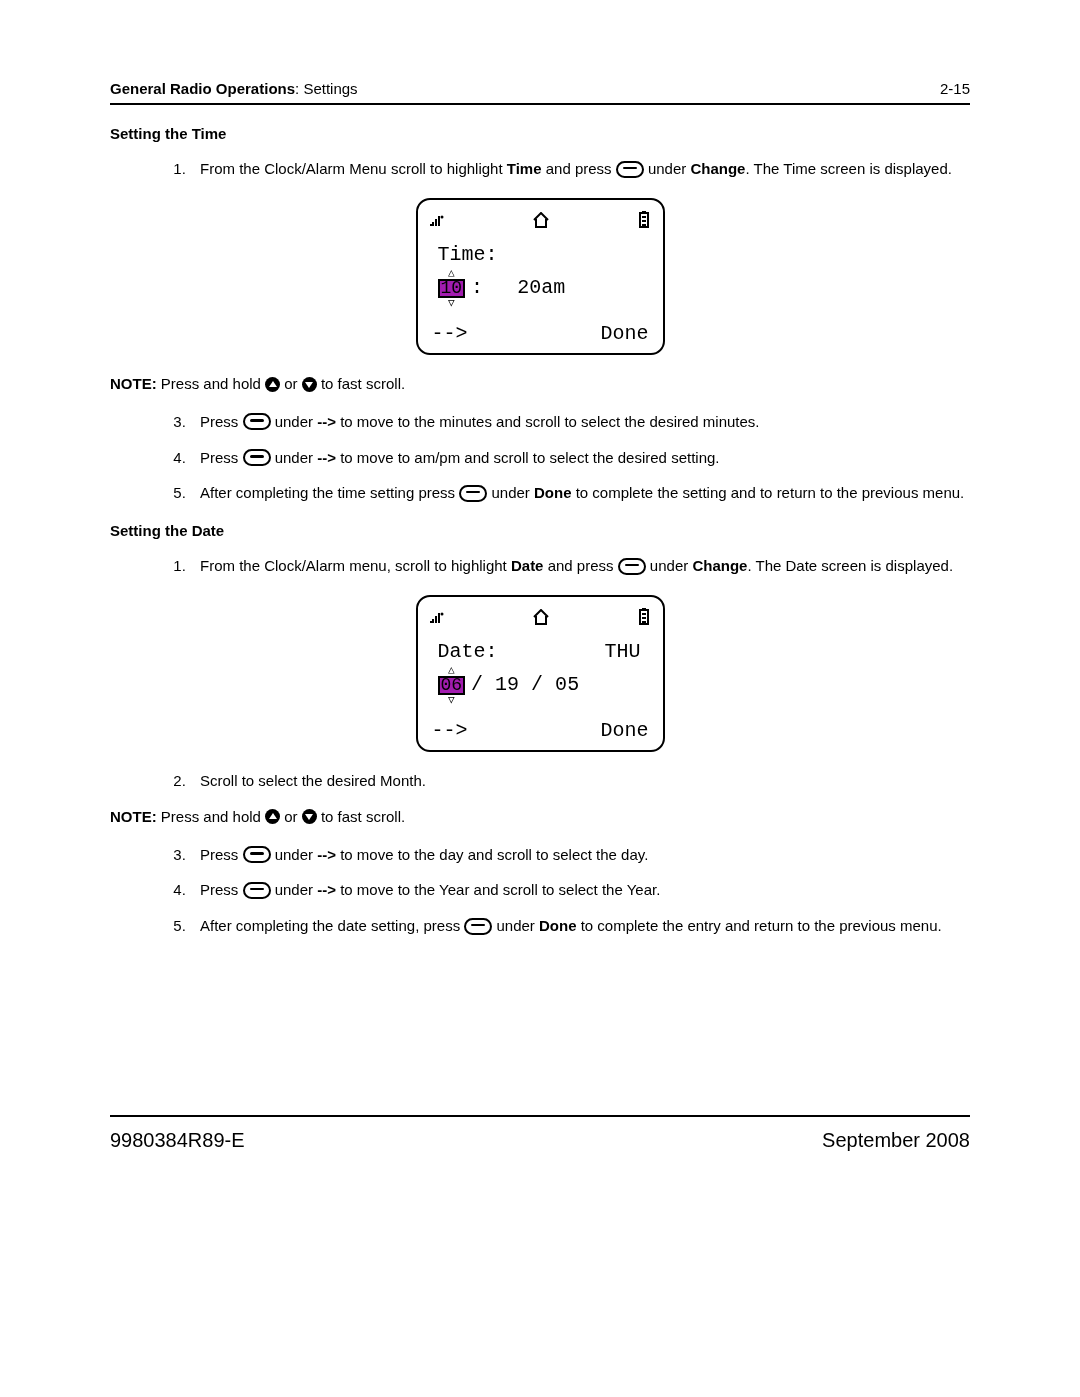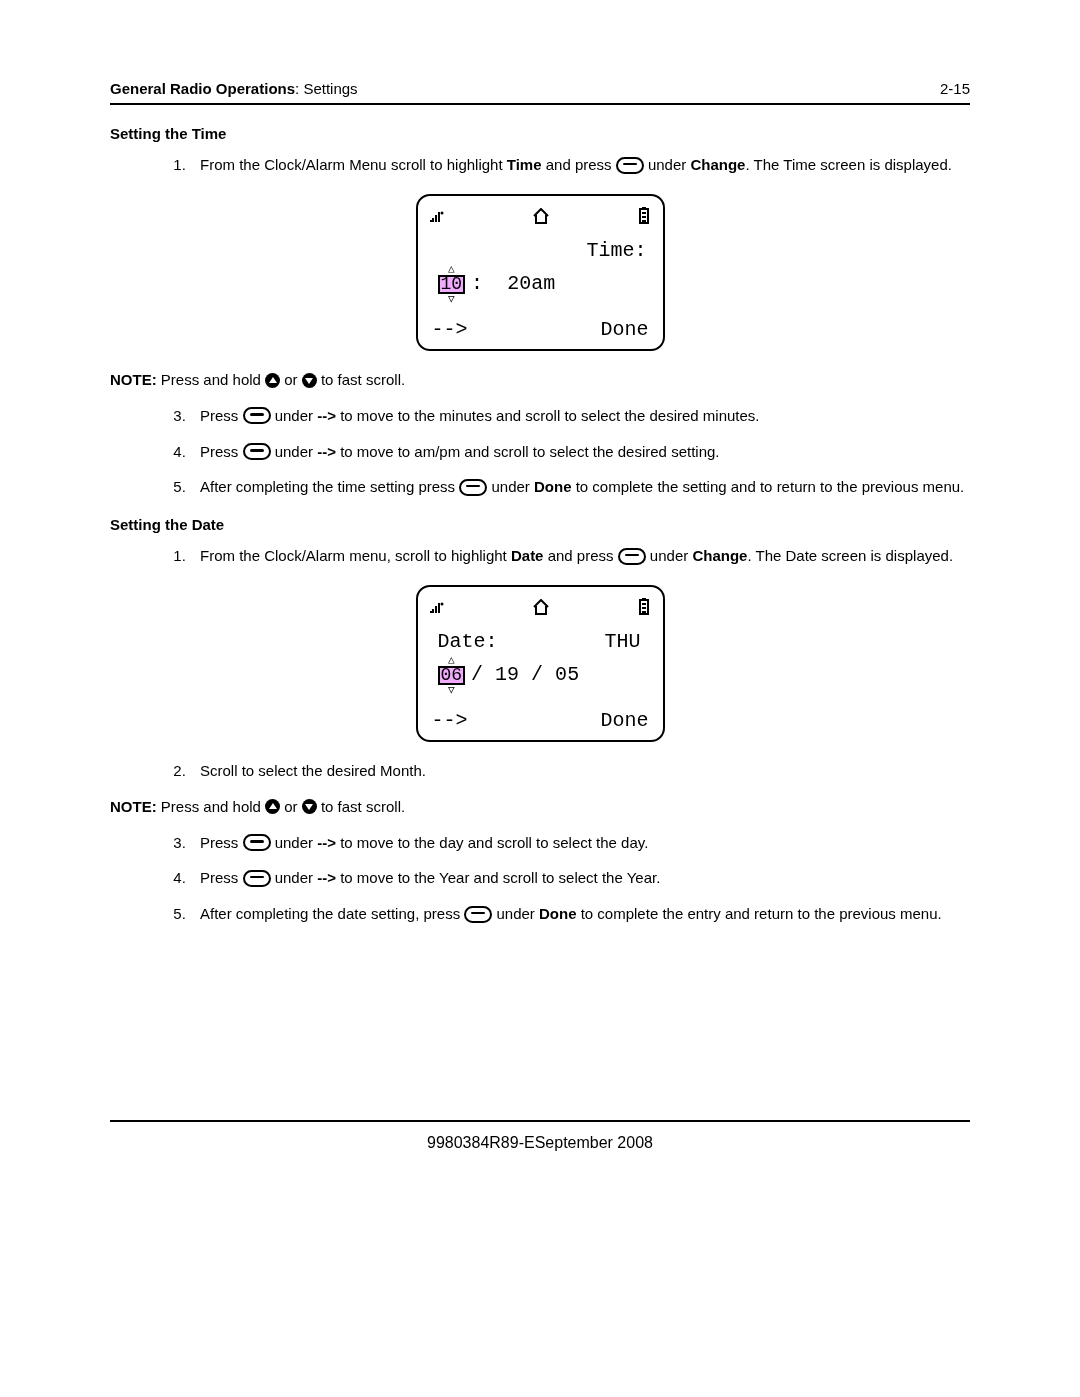--- a/index.html
+++ b/index.html
@@ -32,21 +32,21 @@
     border: none;
     border-top: 2px solid #000;
     margin: 0 0 12px 0;
   }
   h4.section {
     font-size: 15px;
     font-weight: bold;
     margin: 18px 0 12px 0;
   }
   ol.steps {
-    margin: 4px 0 0 80px;
+    margin: 16px 0 0 80px;
     padding: 0;
   }
   ol.steps > li {
     margin-bottom: 14px;
     padding-left: 10px;
     line-height: 1.45;
   }
   .note-line {
     margin: 14px 0 14px 0;
     line-height: 1.45;
@@ -71,21 +71,20 @@
     display: flex;
     justify-content: space-between;
     align-items: center;
     padding: 0 2px 8px 2px;
   }
   .screen .mid {
     padding: 4px 6px 8px 10px;
   }
   .screen .label-row {
     margin-bottom: 2px;
-    text-align: right;
   }
   .screen .value-row {
     display: flex;
     align-items: center;
     gap: 6px;
   }
   .screen .bottombar {
     display: flex;
     justify-content: space-between;
     padding: 6px 4px 0 4px;
@@ -95,33 +94,33 @@
     display: flex;
     flex-direction: column;
     align-items: center;
     gap: 0;
     line-height: 0.85;
   }
   .sel-box {
     border: 2px solid #000;
     padding: 0 1px;
     font-size: 18px;
-    background: #f0abfc;
+    background: #a21caf;
     color: #000;
     font-weight: normal;
     letter-spacing: 0;
   }
   .tri-up, .tri-dn {
     font-size: 11px;
     line-height: 1;
   }
   .footer-row {
     display: flex;
-    justify-content: center;
-    font-size: 16px;
+    justify-content: space-between;
+    font-size: 20px;
   }
   .footer-block {
     position: absolute;
     left: 110px;
     right: 110px;
     bottom: 65px;
   }
   
   .ico {
     display: inline-block;
@@ -215,21 +214,21 @@
       </div>
       <div class="mid">
         <div class="label-row">Time:</div>
         <div class="value-row">
           <div class="sel-col">
             <span class="tri-up">△</span>
             <span class="sel-box">10</span>
             <span class="tri-dn">▽</span>
           </div>
           <span>:</span>
-          <span style="margin-left:18px">20am</span>
+          <span style="margin-left:28px">20am</span>
         </div>
       </div>
       <div class="bottombar">
         <span>--&gt;</span>
         <span>Done</span>
       </div>
     </div>
   </div>
 
 

